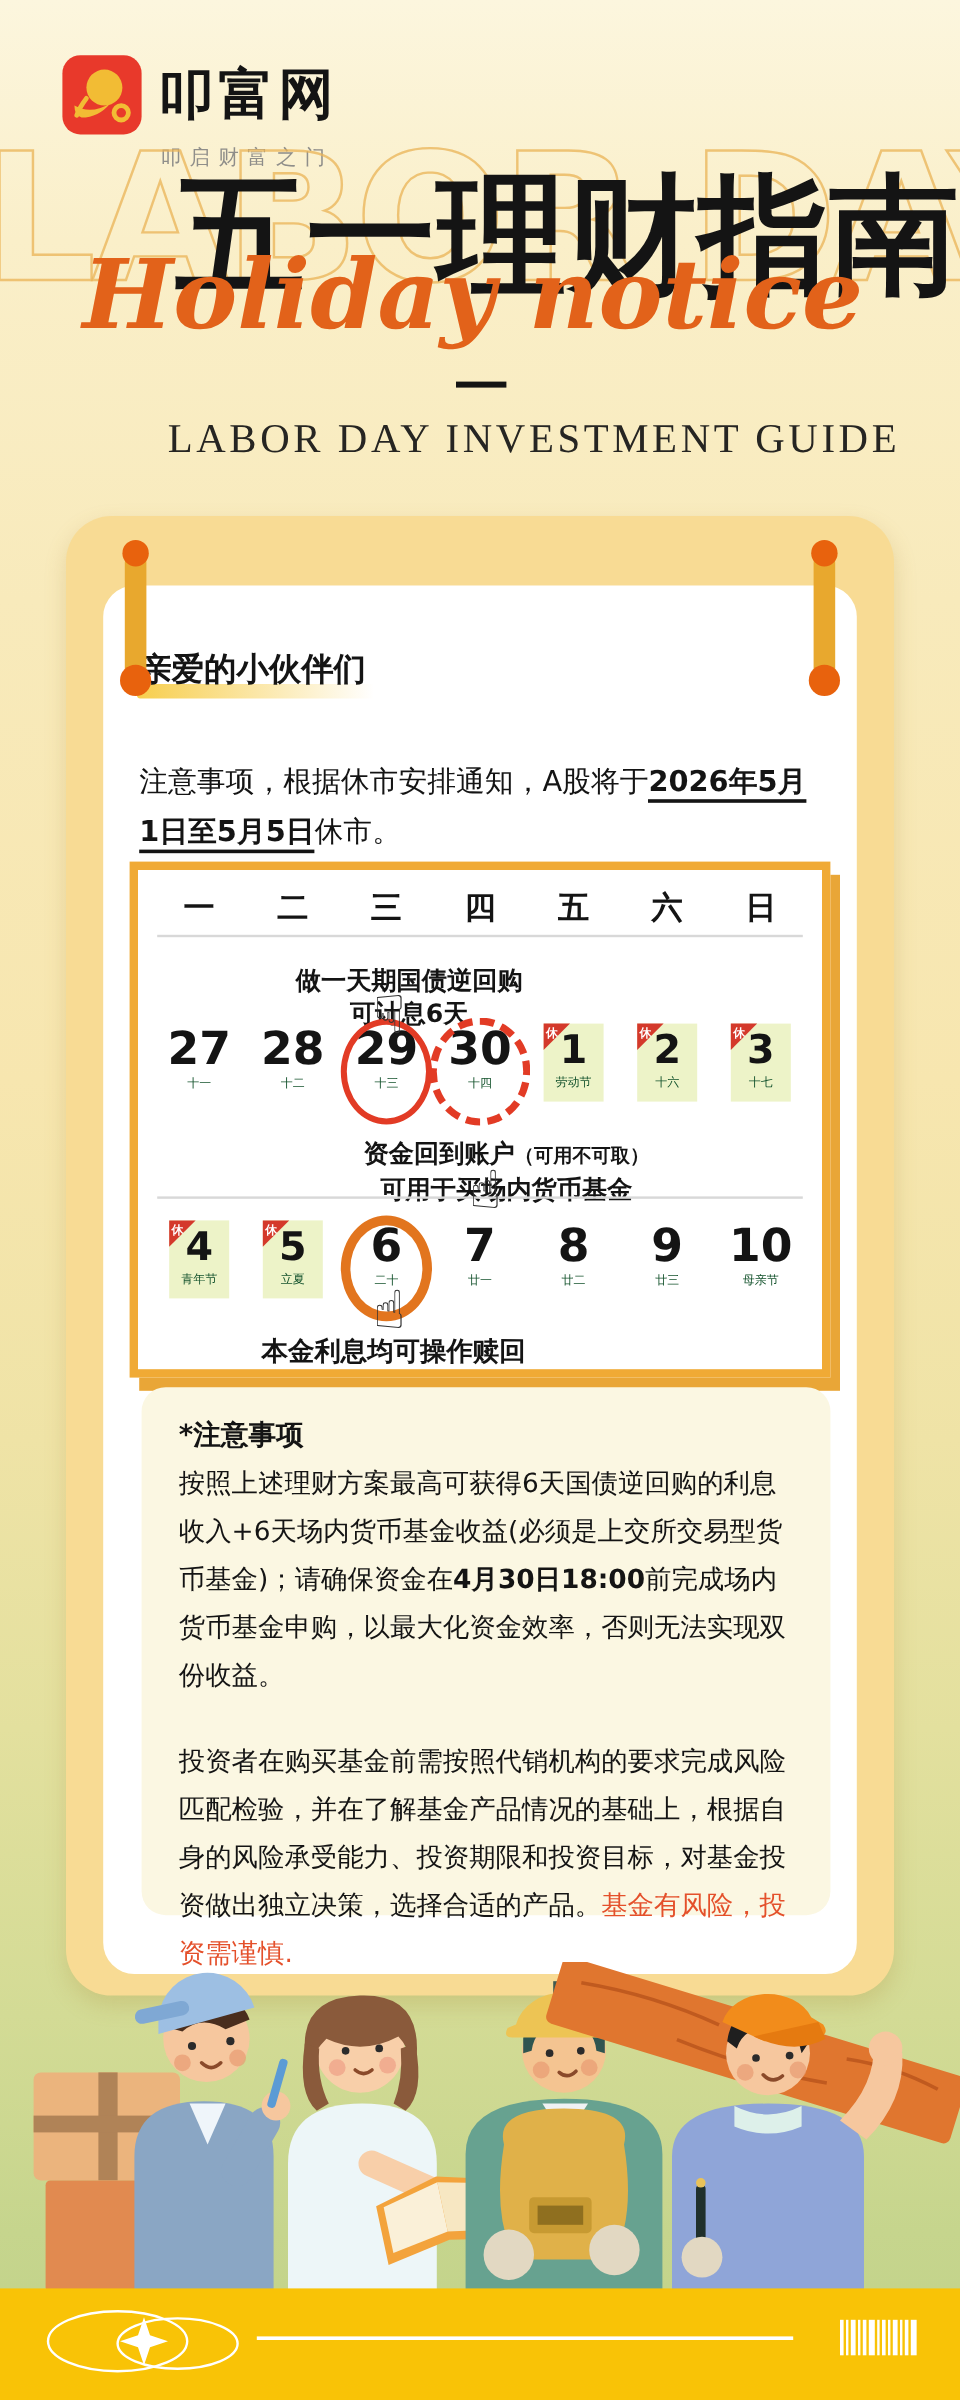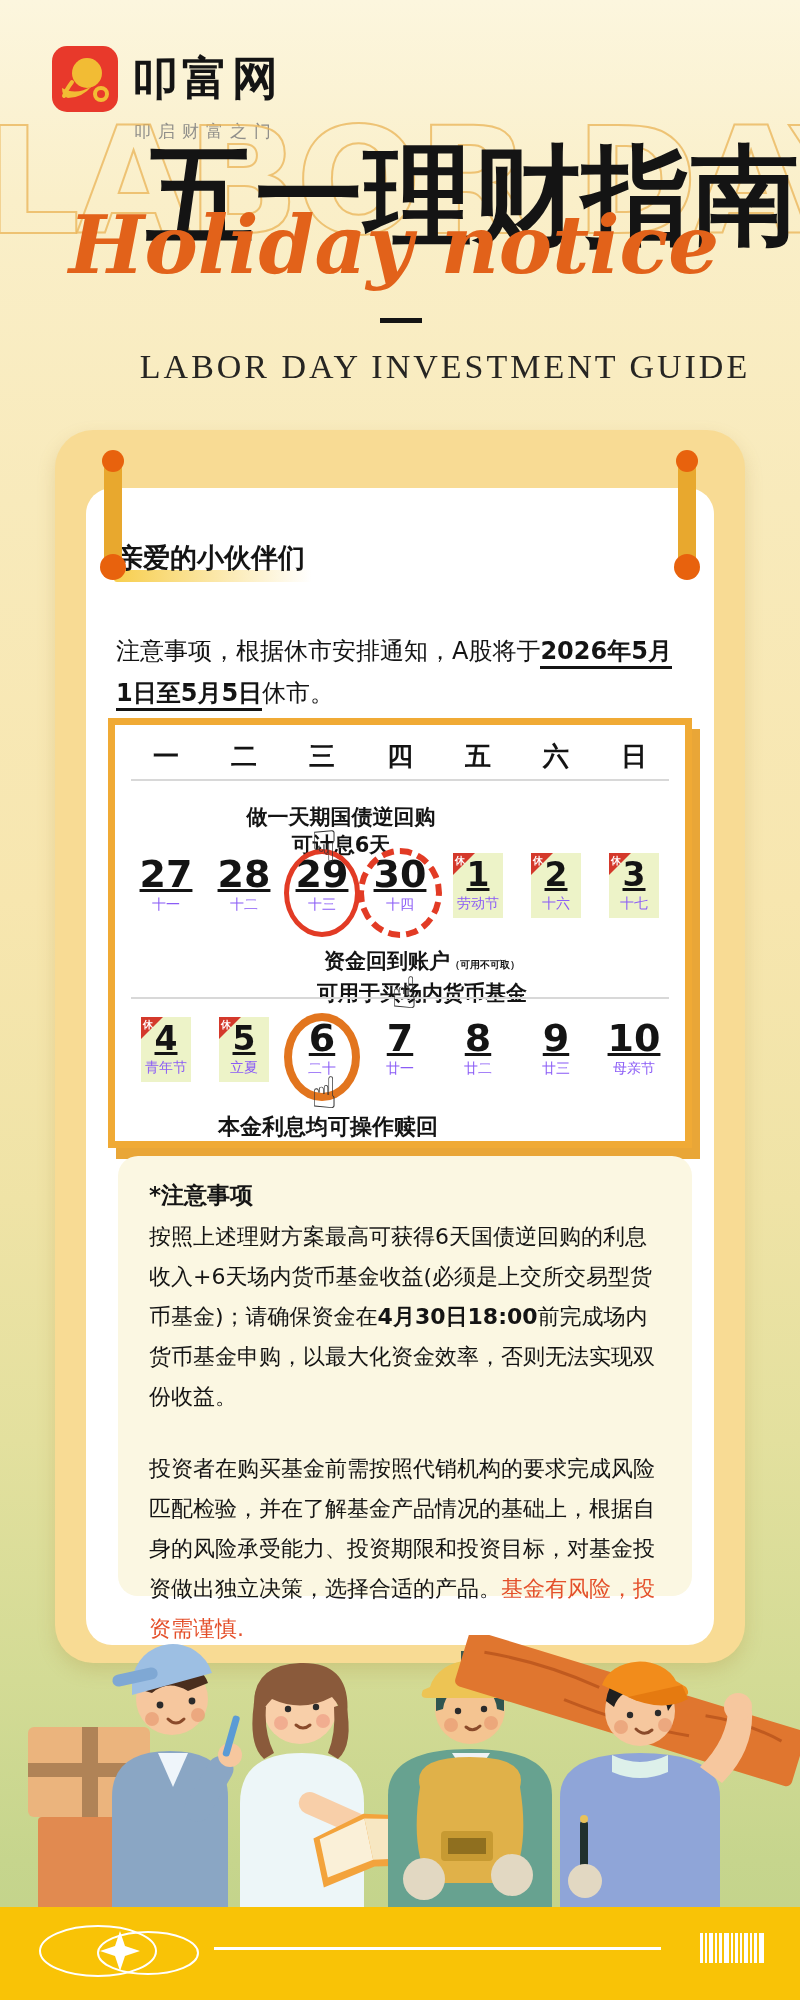--- a/index.html
+++ b/index.html
@@ -35,32 +35,32 @@
   .intro{position:absolute;left:30px;top:118px;width:570px;font-size:24px;line-height:42px;color:#141414;}
   .intro .em{font-weight:800;border-bottom:3px solid #141414;padding-bottom:1px;}
   
   .calendar{position:absolute;left:22px;top:230px;width:584px;height:430px;background:#fff;border:7px solid #F0AA35;box-sizing:border-box;
     box-shadow:8px 11px 0 #E9A637;}
   .cal-grid{position:absolute;left:12px;right:12px;display:grid;grid-template-columns:repeat(7,1fr);}
   .wd{top:14px;font-size:26px;font-weight:800;color:#141414;text-align:center;}
   .sep{position:absolute;left:16px;right:16px;height:2px;background:#D8D8D8;}
   .sep.s1{top:54px;} .sep.s2{top:272px;}
   .cal-note{position:absolute;text-align:center;font-weight:800;color:#141414;font-size:21px;line-height:28px;}
-  .cal-note .paren{font-size:10px;}
+  .cal-note .paren{font-size:16px;}
   .note-top{top:78px;left:76px;width:300px;}
   .note-mid{top:222px;left:157px;width:300px;}
   .note-bottom{top:388px;left:63px;width:300px;font-size:22px;}
   .hand{position:absolute;font-size:44px;color:#333;z-index:4;line-height:1;}
   .hand.h1{left:196px;top:100px;}
   .hand.h2{left:276px;top:246px;}
   .hand.h3{left:196px;top:346px;}
   .row1{top:128px;} .row2{top:292px;}
   .cell{position:relative;text-align:center;height:72px;}
-  .num{font-size:38px;font-weight:800;color:#141414;line-height:42px;text-decoration:underline;}
-  .sub{font-size:14px;color:#8b5cf6;line-height:18px;}
+  .num{font-size:38px;font-weight:800;color:#141414;line-height:42px;}
+  .sub{font-size:10px;color:#14532d;line-height:18px;}
   .hcell{display:block;position:relative;width:50px;margin:0 auto;padding:3px 0 6px;background:#EDF3C8;}
   .hcell .num{font-size:33px;line-height:38px;}
   .tri{position:absolute;left:0;top:0;width:0;height:0;border-top:22px solid #D4392B;border-right:22px solid transparent;}
   .tri-txt{position:absolute;left:2px;top:1px;font-size:10px;color:#fff;font-weight:700;}
   .ring{position:absolute;left:50%;top:40px;transform:translate(-50%,-50%);border-radius:50%;z-index:3;}
   .ring.solid{width:66px;height:78px;border:5px solid #E23B25;}
   .ring.dashed{width:72px;height:78px;border:6px dashed #E23B25;}
   .ring.orange{width:60px;height:72px;border:8px solid #E2751E;}
   
   .notes{position:absolute;left:32px;top:668px;width:574px;height:440px;box-sizing:border-box;background:#FBF7E2;border-radius:20px;padding:24px 31px 16px;}

